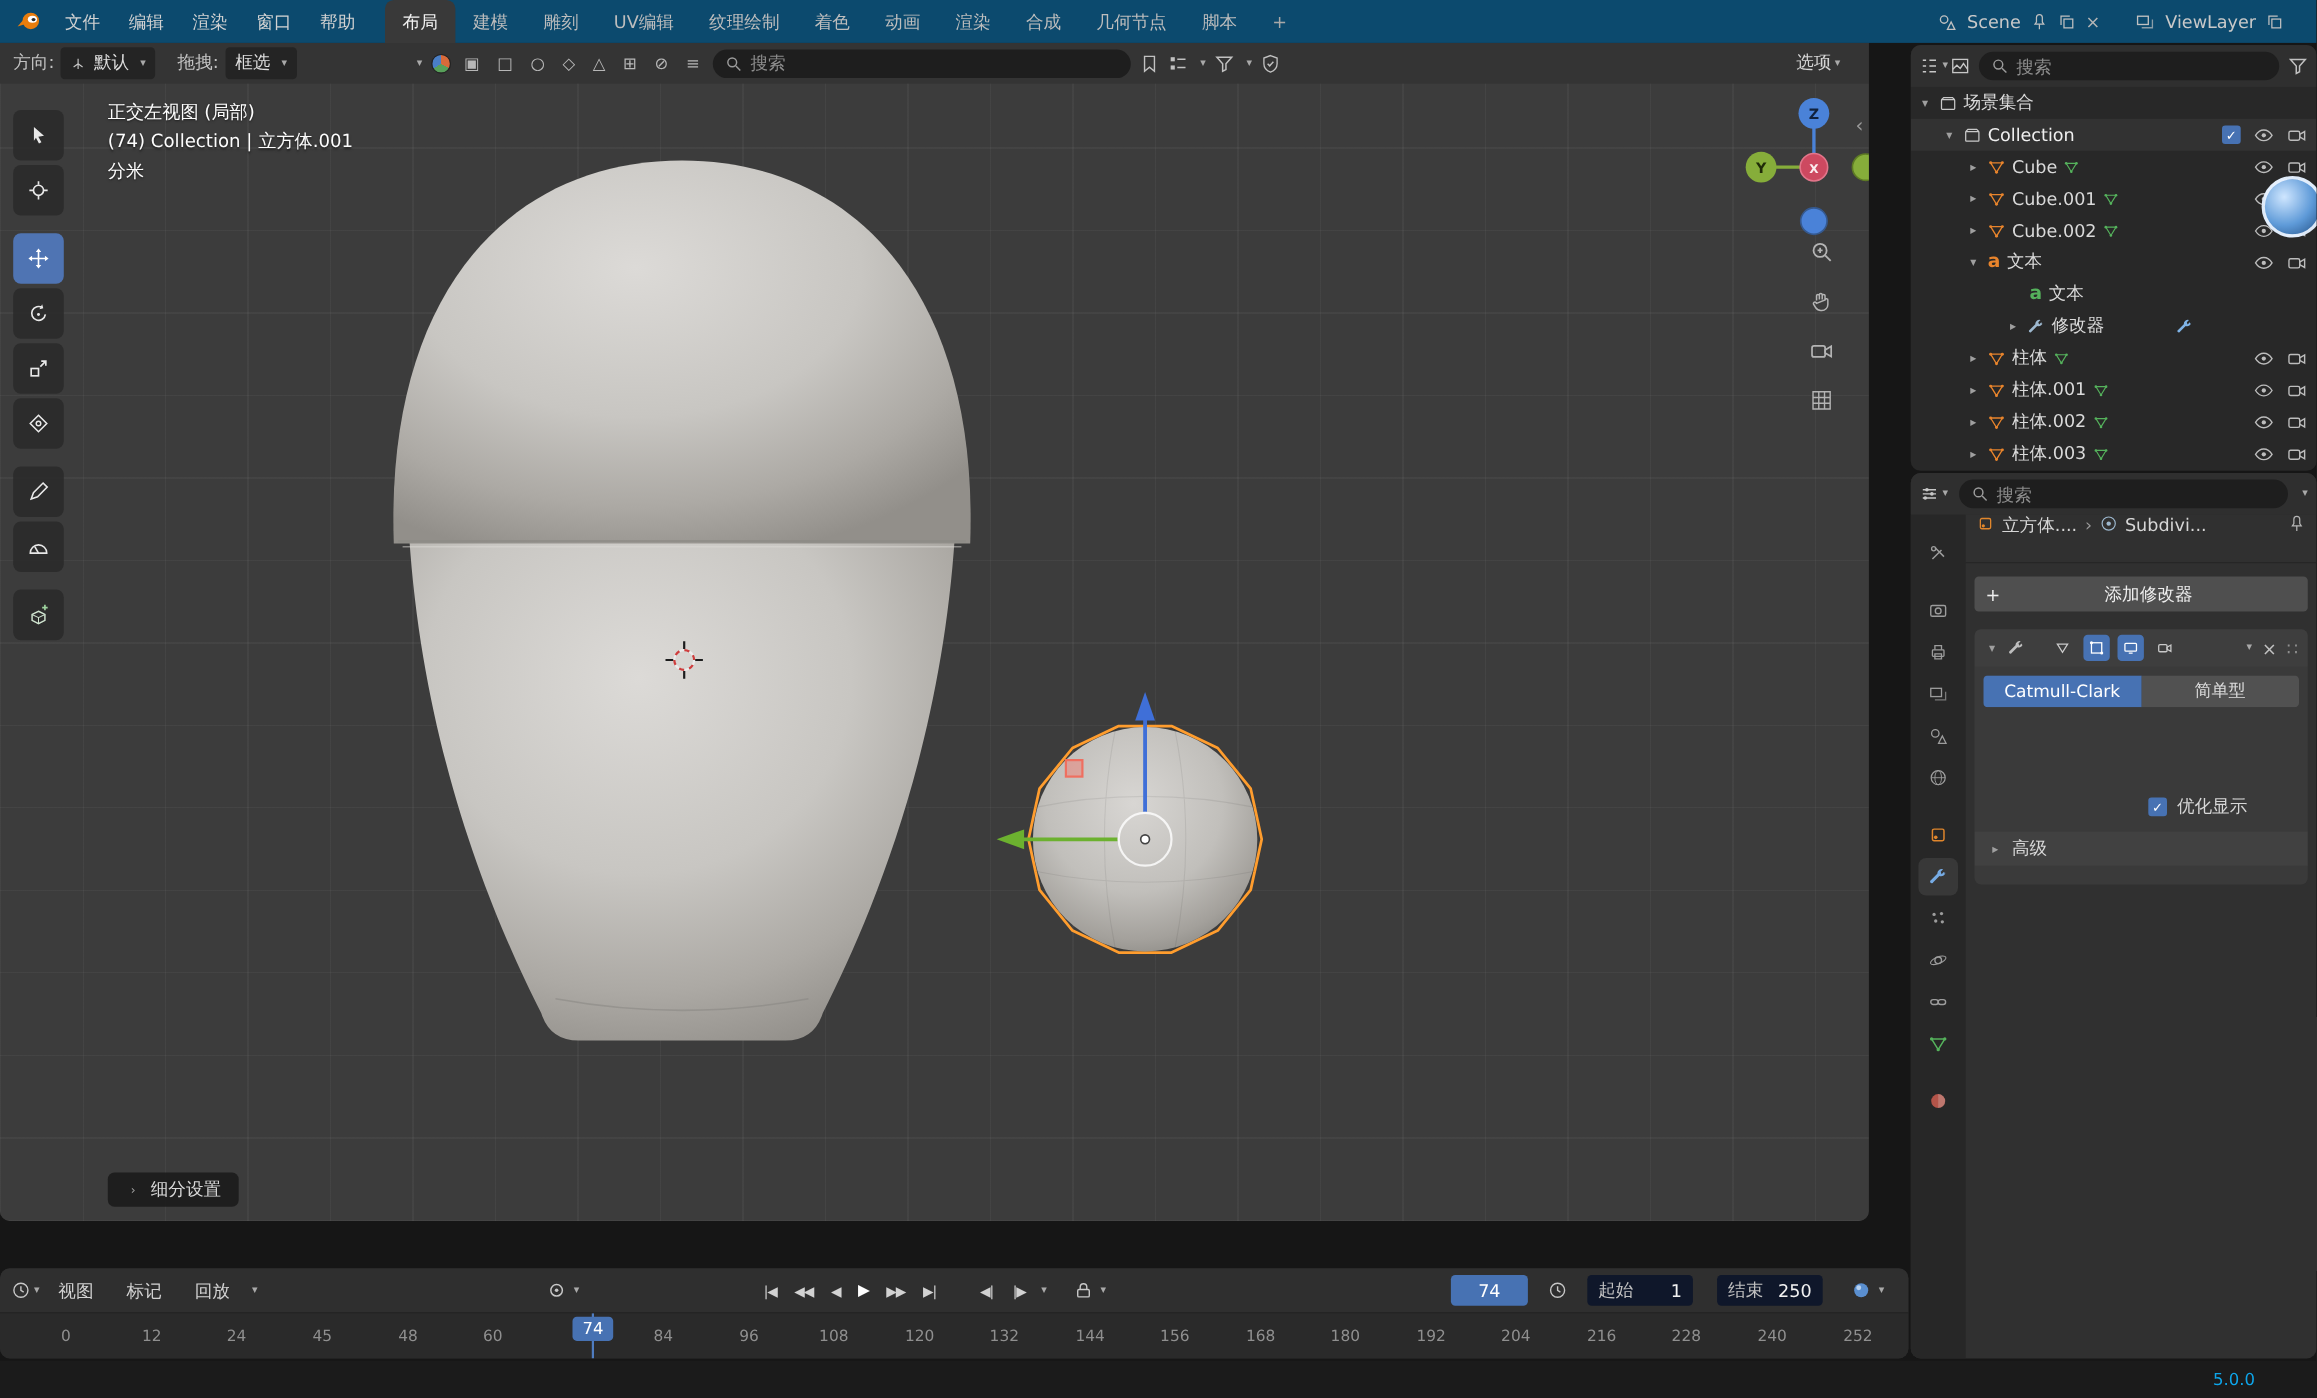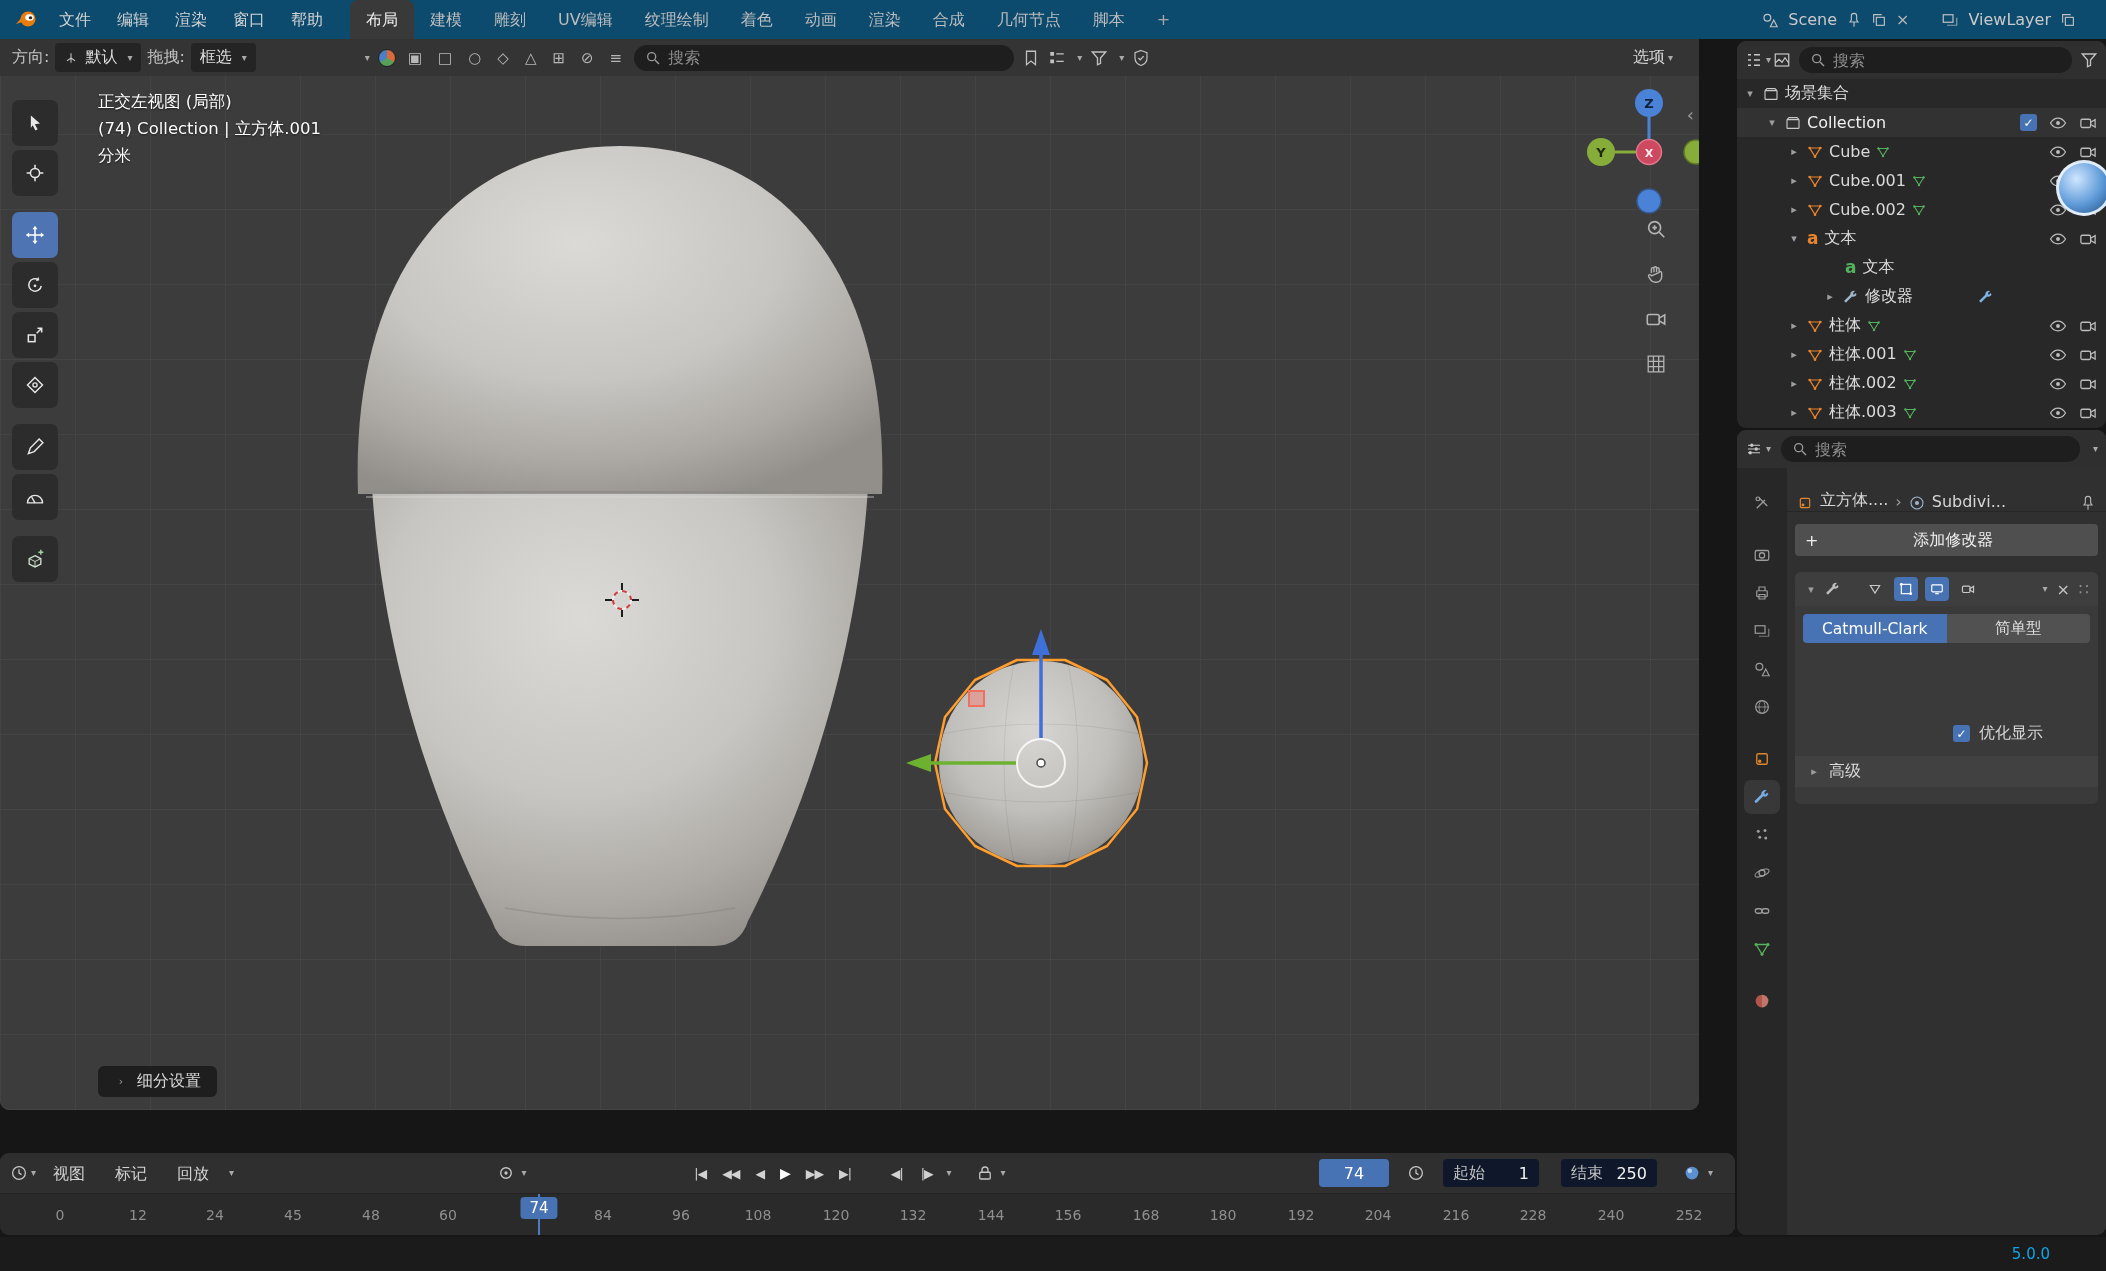--- a/index.html
+++ b/index.html
@@ -72,21 +72,21 @@
   .ol-badge{position:absolute;right:112px;color:#7fb3e6}
   .checkbox{width:17px;height:17px;background:#4772b3;border-radius:3px;color:#fff;font-size:12px;display:flex;align-items:center;justify-content:center}
   
   #properties{left:1737px;top:430px;width:369px;height:805px;background:#303030}
   #prop-body{display:flex;height:767px}
   #prop-tabs{width:50px;background:#272727;padding-top:16px;display:flex;flex-direction:column;align-items:center}
   .ptab{width:36px;height:34px;display:flex;align-items:center;justify-content:center;color:#9c9c9c;margin:2px 0}
   .ptab.active{background:#383838;border-radius:7px;color:#76abe4}
   .pgap{height:14px}
   #prop-main{flex:1;display:flex;flex-direction:column;min-width:0}
-  #breadcrumb{height:44px;display:flex;align-items:flex-end;gap:7px;padding:0 10px;border-bottom:1px solid #262626;color:#d6d6d6}
+  #breadcrumb{height:44px;display:flex;align-items:flex-start;gap:7px;padding:0 10px;border-bottom:1px solid #262626;color:#d6d6d6}
   .bc-sep{color:#9a9a9a}
   #prop-content{padding:12px 8px 0 8px}
   #add-modifier{height:32px;width:100%;background:#4f4f4f;border:none;border-radius:4px;color:#eee;font:inherit;display:flex;align-items:center;padding:0 10px}
   #add-modifier .lbl{flex:1;text-align:center}
   #mod-panel{margin-top:16px;background:#3a3a3a;border-radius:6px;height:232px;overflow:hidden}
   #mod-header{height:34px;display:flex;align-items:center;gap:7px;padding:0 9px;background:#3e3e3e}
   .modtoggle{width:24px;height:24px;border-radius:4px;display:flex;align-items:center;justify-content:center;color:#c9c9c9}
   .modtoggle.on{background:#4772b3;color:#fff}
   #mod-body{padding:8px 8px 0 8px}
   .segmented{display:flex;height:29px;border-radius:4px;overflow:hidden}
@@ -310,21 +310,21 @@
       <span class="ts-label">方向:</span>
       <div class="field">
         <span class="ic i14">
           <svg class="i14" viewBox="0 0 24 24">
               <path d="M12 20V4M12 12l7 5M12 12L5 17" fill="none" stroke="#c7c7c7" stroke-width="1.8"></path>
             </svg>
         </span>
         <span>默认</span>
         <span class="chev">▾</span>
       </div>
-      <span class="ts-label" style="">拖拽:</span>
+      <span class="ts-label" style="margin-left:14px">拖拽:</span>
       <div class="field">
         <span>框选</span>
         <span class="chev">▾</span>
       </div>
 
       <div style="margin-left:100px;display:flex;align-items:center;gap:8px">
         <span class="chev">▾</span>
         <span class="matball"></span>
         <span class="glyphic">▣</span>
         <span class="glyphic">□</span>

